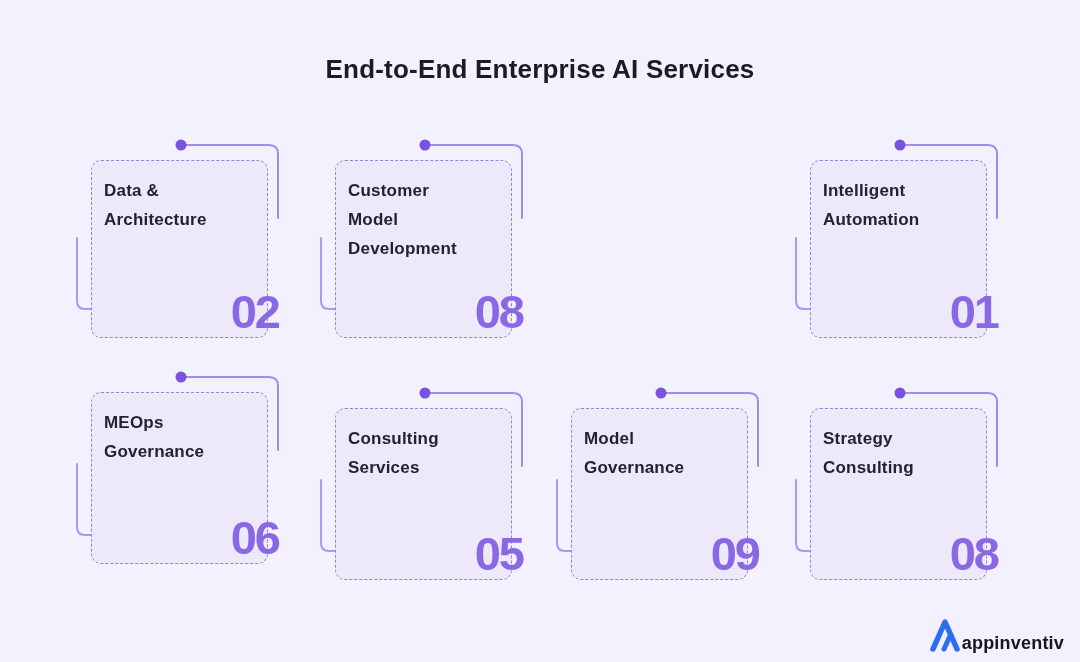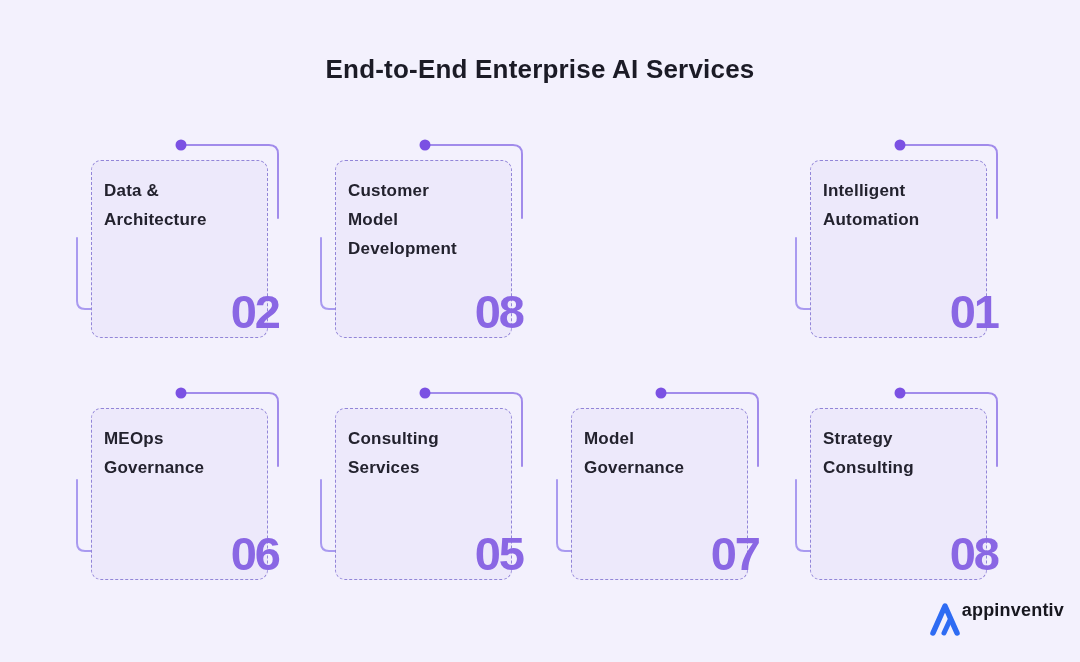--- a/index.html
+++ b/index.html
@@ -29,22 +29,22 @@
     white-space:pre-line;
   }
   .card-number{
     position:absolute;right:24px;bottom:15px;
     font-size:47px;font-weight:bold;letter-spacing:-2px;
     color:#8a67e4;line-height:1;z-index:2;
   }
   .deco-top{position:absolute;left:0;top:0;}
   .deco-bottom{position:absolute;left:0;bottom:12px;}
   .logo{
-    position:absolute;right:16px;bottom:24px;
-    display:flex;align-items:flex-start;
+    position:absolute;right:16px;bottom:8px;
+    display:flex;align-items:flex-end;
   }
   .logo-text{
     font-size:18px;font-weight:bold;letter-spacing:.2px;color:#17171f;
   }
 </style>
 </head>
 <body>
 
 <div class="stage">
 
@@ -96,21 +96,21 @@
       <circle cx="100" cy="75" r="6" fill="#7b51e3"></circle>
       <path d="M110 67 L119 75 L110 83 M123 67 L132 75 L123 83" fill="none" stroke="#7b51e3" stroke-width="3.4" stroke-linecap="round" stroke-linejoin="round"></path>
     </svg>
     <div class="box">
       <div class="card-title">Intelligent
 Automation</div>
     </div>
     <div class="card-number">01</div>
   </div>
 
-  <div class="card" style="left:73px;top:384px;height:208px;">
+  <div class="card" style="left:73px;top:368px;height:208px;">
     <svg class="deco-top" width="230" height="92" viewBox="0 0 230 92">
       <path d="M113 9 H196 Q205 9 205 18 V82" fill="none" stroke="#a18beb" stroke-width="2" stroke-linecap="round"></path>
       <circle cx="108" cy="9" r="5.5" fill="#7b51e3"></circle>
     </svg>
     <svg class="deco-bottom" width="230" height="104" viewBox="0 0 230 104">
       <path d="M4 4 V67 Q4 75 12 75 H92" fill="none" stroke="#a99af0" stroke-width="2" stroke-linecap="round"></path>
       <circle cx="100" cy="75" r="6" fill="#7b51e3"></circle>
       <path d="M110 67 L119 75 L110 83 M123 67 L132 75 L123 83" fill="none" stroke="#7b51e3" stroke-width="3.4" stroke-linecap="round" stroke-linejoin="round"></path>
     </svg>
     <div class="box">
@@ -144,21 +144,21 @@
     </svg>
     <svg class="deco-bottom" width="230" height="104" viewBox="0 0 230 104">
       <path d="M4 4 V67 Q4 75 12 75 H92" fill="none" stroke="#a99af0" stroke-width="2" stroke-linecap="round"></path>
       <circle cx="100" cy="75" r="6" fill="#7b51e3"></circle>
       <path d="M110 67 L119 75 L110 83 M123 67 L132 75 L123 83" fill="none" stroke="#7b51e3" stroke-width="3.4" stroke-linecap="round" stroke-linejoin="round"></path>
     </svg>
     <div class="box">
       <div class="card-title">Model
 Governance</div>
     </div>
-    <div class="card-number">07</div>
+    <div class="card-number">09</div>
   </div>
 
   <div class="card" style="left:792px;top:384px;height:208px;">
     <svg class="deco-top" width="230" height="92" viewBox="0 0 230 92">
       <path d="M113 9 H196 Q205 9 205 18 V82" fill="none" stroke="#a18beb" stroke-width="2" stroke-linecap="round"></path>
       <circle cx="108" cy="9" r="5.5" fill="#7b51e3"></circle>
     </svg>
     <svg class="deco-bottom" width="230" height="104" viewBox="0 0 230 104">
       <path d="M4 4 V67 Q4 75 12 75 H92" fill="none" stroke="#a99af0" stroke-width="2" stroke-linecap="round"></path>
       <circle cx="100" cy="75" r="6" fill="#7b51e3"></circle>

